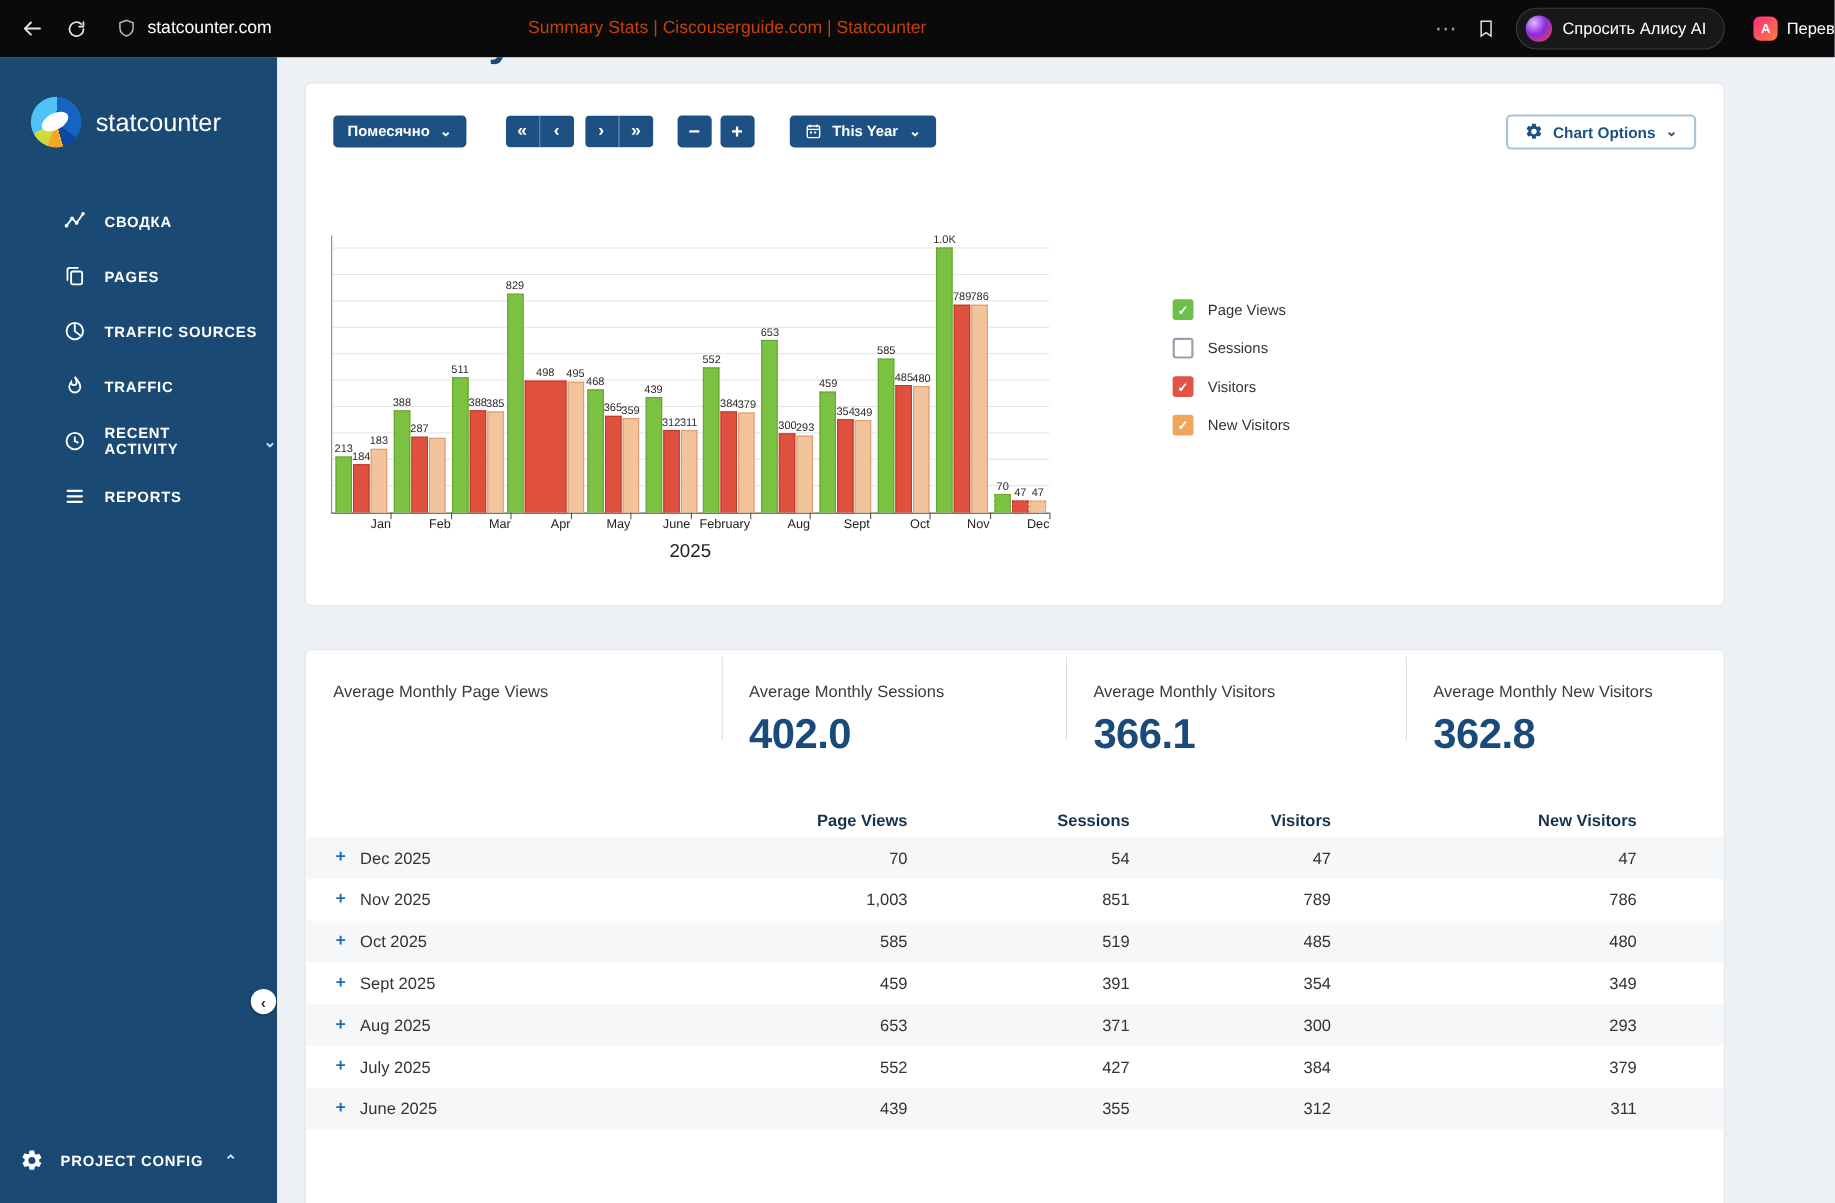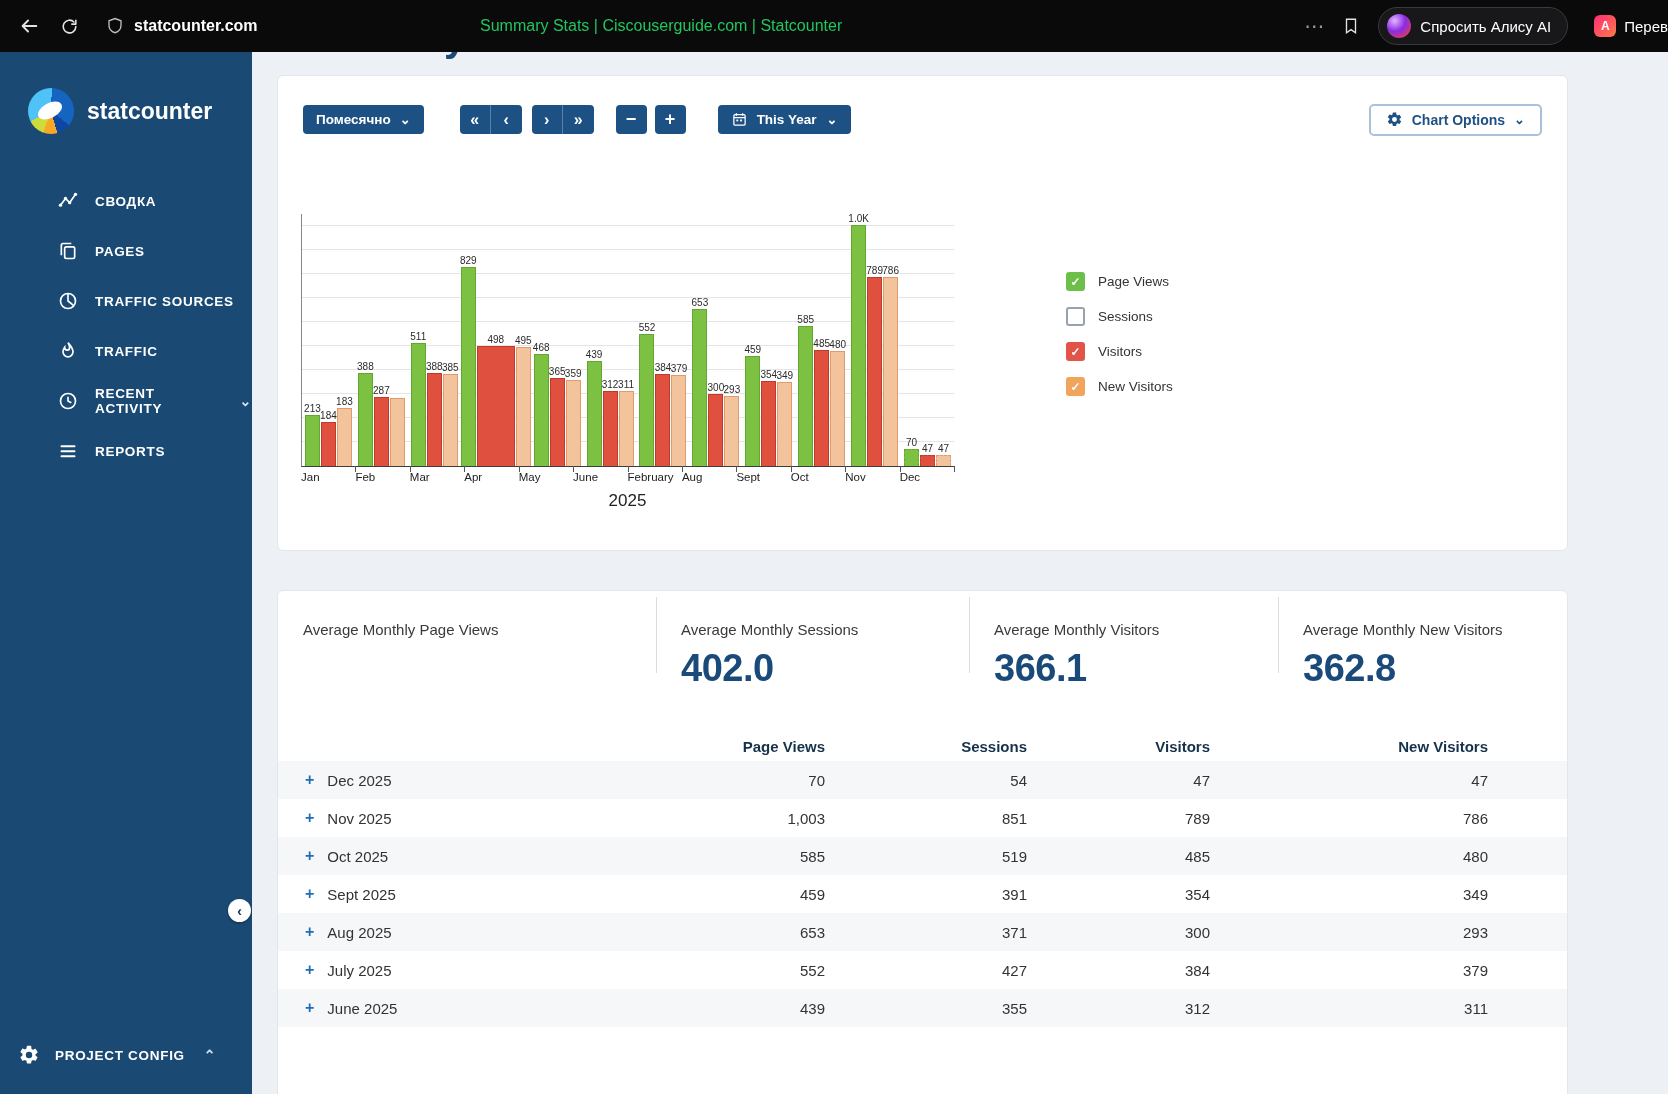--- a/index.html
+++ b/index.html
@@ -4,38 +4,38 @@
 <style>
   * { margin:0; padding:0; box-sizing:border-box; }
   html,body { width:1668px; height:1094px; overflow:hidden; font-family:"Liberation Sans", sans-serif; background:#edf0f4; }
 
   
   .topbar { position:relative; height:52px; background:#0a0a0b; display:flex; align-items:center; color:#fff; z-index:5; }
   .tb-btn { background:none; border:none; cursor:pointer; display:flex; align-items:center; justify-content:center; }
   .tb-back { margin-left:12px; width:34px; height:34px; }
   .tb-reload { margin-left:6px; width:34px; height:34px; }
   .tb-site { display:flex; align-items:center; gap:10px; margin-left:20px; cursor:pointer; }
-  .tb-url { font-size:16px; font-weight:700; color:#fff; }
-  .tb-title { position:absolute; left:480px; top:0; height:52px; display:flex; align-items:center; font-size:16px; color:#22c55e; }
+  .tb-url { font-size:16px; font-weight:400; color:#fff; }
+  .tb-title { position:absolute; left:480px; top:0; height:52px; display:flex; align-items:center; font-size:16px; color:#c2410c; }
   .tb-right { position:absolute; right:0; top:0; height:52px; display:flex; align-items:center; gap:14px; }
   .tb-dots { color:#9b9b9b; font-size:20px; }
   .tb-bookmark { width:26px; height:26px; }
   .alice-pill { display:flex; align-items:center; gap:9px; background:#18181a; border:1px solid #3a3a3e; border-radius:20px; height:38px; padding:0 16px 0 8px; color:#fff; font-size:15px; cursor:pointer; }
   .alice-orb { width:24px; height:24px; border-radius:50%; background:radial-gradient(circle at 32% 28%, #e3b6ff 0%, #8a2be2 45%, #ff4524 100%); }
   .translate-pill { display:flex; align-items:center; gap:8px; color:#fff; font-size:15px; height:38px; padding-left:12px; cursor:pointer; white-space:nowrap; }
   .translate-icon { width:22px; height:22px; border-radius:6px; background:linear-gradient(135deg,#ff2d78,#ff7a45); display:flex; align-items:center; justify-content:center; color:#fff; font-size:12px; font-weight:700; }
 
   
   .app { display:flex; height:1042px; }
   .sidebar { position:relative; width:252px; flex:none; background:#1a4a74; color:#fff; }
   .logo { display:flex; align-items:center; gap:13px; padding:36px 0 0 28px; }
   .logo-mark { position:relative; width:46px; height:46px; border-radius:50%;
     background:conic-gradient(from 200deg, #cddc39 0 12%, #4fc3f7 12% 45%, #1565c0 45% 80%, #0d47a1 80% 90%, #f9a825 90% 100%); }
   .logo-mark::after { content:""; position:absolute; left:9px; top:15px; width:26px; height:15px; border-radius:50%; background:#fff; transform:rotate(-28deg); }
-  .logo-text { font-size:23px; font-weight:700; }
+  .logo-text { font-size:23px; font-weight:400; }
   .nav { margin-top:42px;padding-left:30px; }
   .nav-item { display:flex; align-items:center; gap:17px; height:50px; padding-left:28px; cursor:pointer; font-size:13.5px; font-weight:700; letter-spacing:.7px; }
   .nav-item svg { width:20px; height:20px; flex:none; }
   .nav-chevron { margin-left:4px; font-size:14px; color:#cfe0ef; }
   .collapse-btn { position:absolute; right:1px; top:847px; width:23px; height:23px; border-radius:50%; background:#fff; color:#16324f; display:flex; align-items:center; justify-content:center; font-size:14px; font-weight:700; cursor:pointer; box-shadow:0 1px 3px rgba(0,0,0,.4); }
   .sidebar-bottom { position:absolute; left:0; bottom:28px; display:flex; align-items:center; gap:15px; padding-left:18px; font-size:13.5px; font-weight:700; letter-spacing:.7px; cursor:pointer; }
   .sidebar-bottom svg { width:22px; height:22px; }
 
   .content { position:relative; flex:1; background:#edf0f4; overflow:hidden; }
   .page-heading { position:absolute; left:32px; top:-37px; font-size:40px; font-weight:700; color:#1b4a78; }
@@ -62,21 +62,21 @@
 
   
   .plot { position:absolute; left:23px; top:138px; width:653px; height:253px; border-left:1px solid #888; border-bottom:1px solid #3c3c3c; }
   .gridline { position:absolute; left:0; right:0; height:1px; background:#e5e5e5; }
   .bar-groups { position:absolute; left:0; right:0; bottom:0; top:0; display:flex; }
   .bar-group { flex:1; display:flex; align-items:flex-end; justify-content:center; gap:1px; }
   .bar { position:relative; width:15px; border-bottom:none; }
   .bar .lbl { position:absolute; top:-13px; left:50%; transform:translateX(-50%); font-size:10px; color:#2b2b2b; white-space:nowrap; }
   .tick { position:absolute; bottom:-6px; width:1px; height:6px; background:#555; }
   .xlabels { position:absolute; left:23px; top:395px; width:653px; display:flex; }
-  .xlabels span { flex:1; text-align:left; font-size:11.5px; color:#222; }
+  .xlabels span { flex:1; text-align:right; font-size:11.5px; color:#222; }
   .xtitle { position:absolute; left:23px; top:415px; width:653px; text-align:center; font-size:17px; color:#222; }
   .legend { position:absolute; left:788px; top:196px; display:flex; flex-direction:column; gap:16px; }
   .legend-item { display:flex; align-items:center; gap:13px; cursor:pointer; }
   .legend-box { width:19px; height:19px; border-radius:3px; display:flex; align-items:center; justify-content:center; color:#fff; font-size:12px; font-weight:700; }
   .legend-box.unchecked { background:#fff; border:2px solid #98a2ac; }
   .legend-label { font-size:13.5px; color:#333; }
 
   
   .stats-row { position:absolute; left:0; top:0; width:100%; height:140px; display:grid; grid-template-columns:378px 313px 309px 1fr; }
   .stat { position:relative; padding-top:30px; padding-left:25px; }

